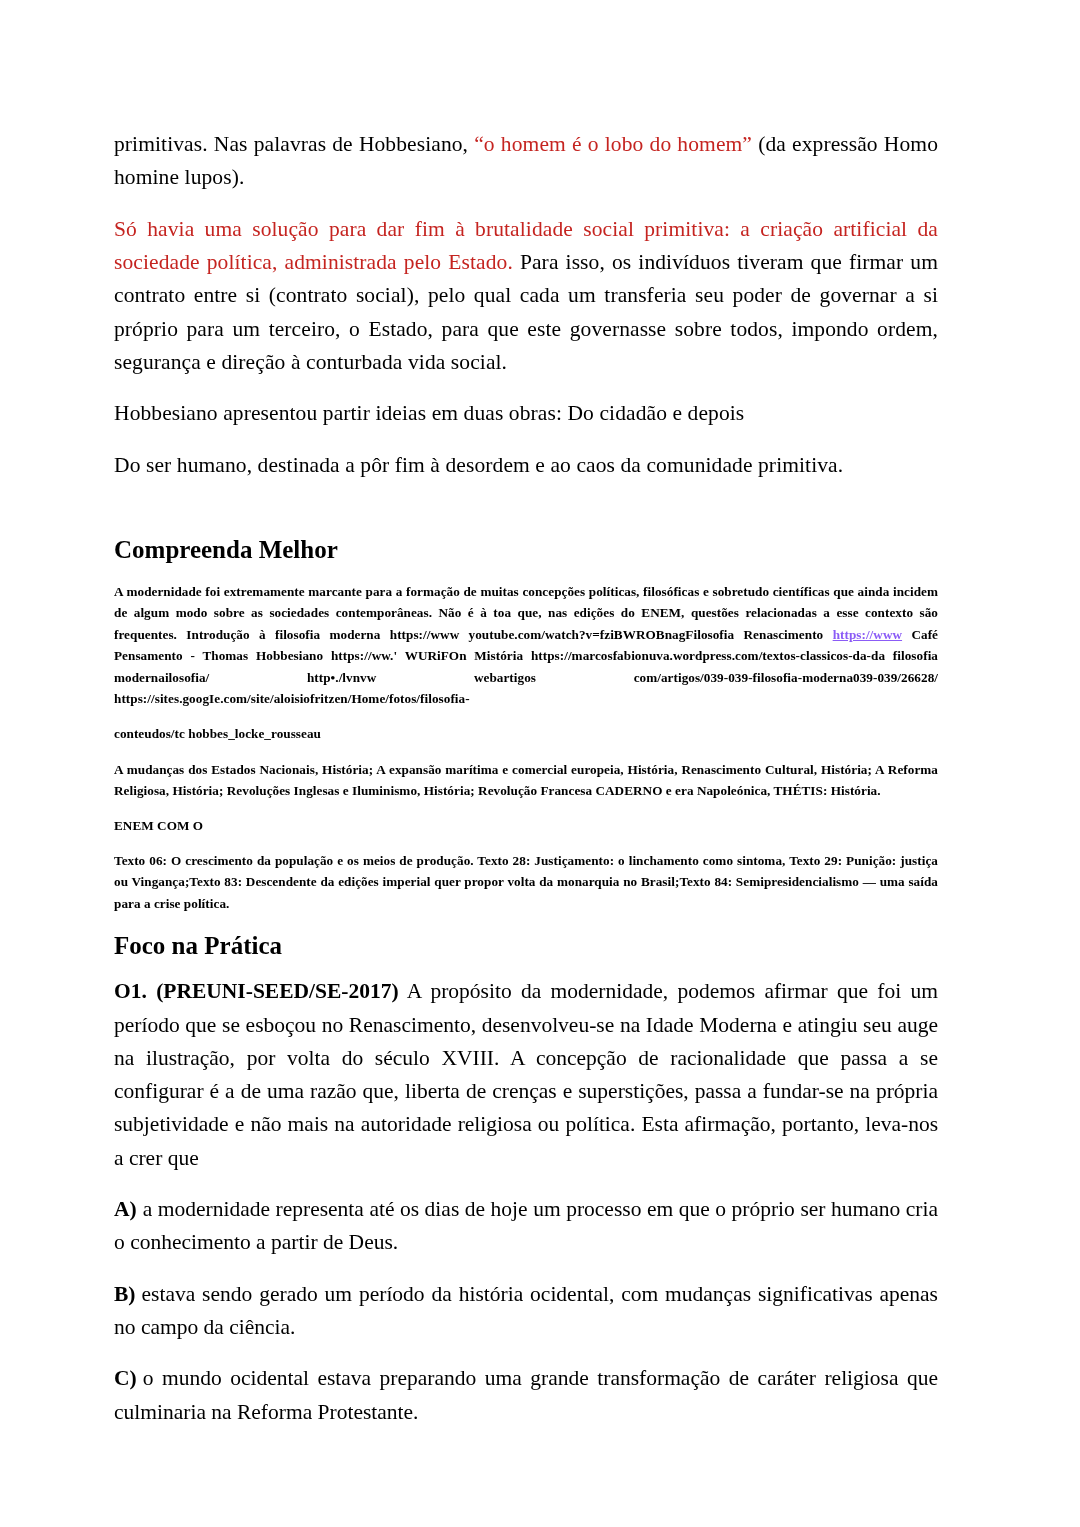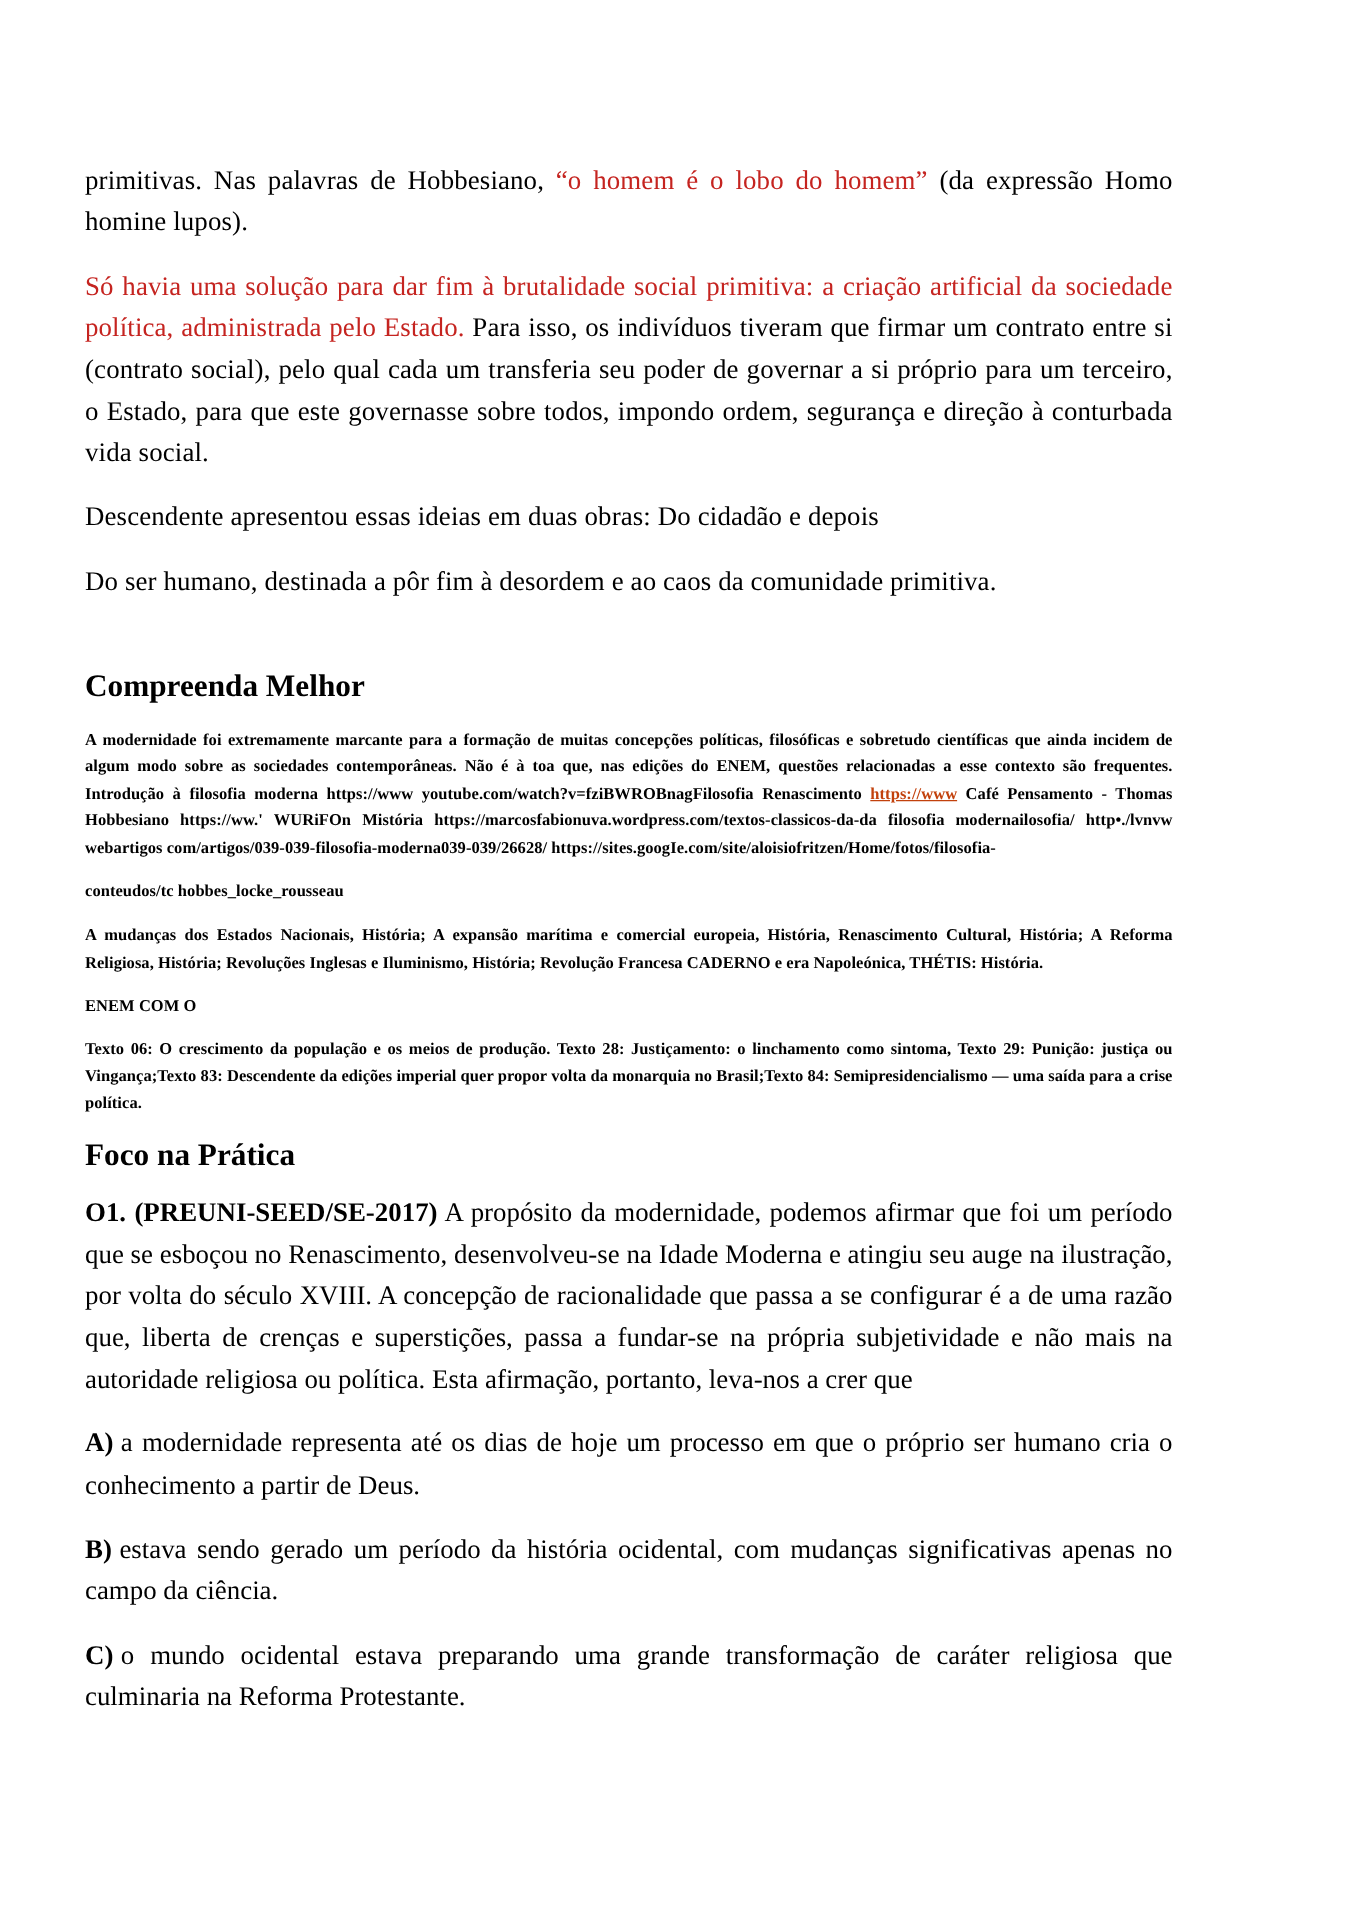--- a/index.html
+++ b/index.html
@@ -13,21 +13,21 @@
     color: #000000;
   }
   .page {
     position: relative;
     width: 1080px;
     height: 1527px;
     margin: 0 auto;
     background: #ffffff;
     overflow: hidden;
     box-sizing: border-box;
-    padding: 128px 142px 0 68px;
+    padding: 128px 142px 0 114px;
     border-radius: 20px;
   }
 
   
   .body-par {
     font-size: 21.5px;
     line-height: 1.55;
     text-align: justify;
     margin: 0 0 18px 0;
     letter-spacing: 0.1px;
@@ -50,21 +50,21 @@
     font-size: 13.2px;
     font-weight: bold;
     line-height: 1.62;
     text-align: justify;
     margin: 0 0 14px 0;
     letter-spacing: 0.05px;
   }
   .dense.no-justify { text-align: left; }
   .dense.label { margin-bottom: 13px; }
   .link {
-    color: #c2410c;
+    color: #8b5cf6;
     text-decoration: underline;
   }
 
   
   .q-par {
     font-size: 21.5px;
     line-height: 1.55;
     text-align: justify;
     margin: 0 0 18px 0;
     font-family: Liberation Serif, serif;
@@ -83,21 +83,21 @@
 </style>
 </head>
 <body>
 
 <div class="page">
 
   <p class="body-par"><span>primitivas. Nas palavras de Hobbesiano, </span><span class="red">“o homem é o lobo do homem”</span><span> (da expressão Homo homine lupos).</span></p>
 
   <p class="body-par"><span class="red">Só havia uma solução para dar fim à brutalidade social primitiva: a criação artificial da sociedade política, administrada pelo Estado.</span><span> Para isso, os indivíduos tiveram que firmar um contrato entre si (contrato social), pelo qual cada um transferia seu poder de governar a si próprio para um terceiro, o Estado, para que este governasse sobre todos, impondo ordem, segurança e direção à conturbada vida social.</span></p>
 
-  <p class="body-par">Descendente apresentou essas ideias em duas obras: Do cidadão e depois</p>
+  <p class="body-par">Hobbesiano apresentou partir ideias em duas obras: Do cidadão e depois</p>
 
   <p class="body-par">Do ser humano, destinada a pôr fim à desordem e ao caos da comunidade primitiva.</p>
 
   <h2 class="heading h-compreenda">Compreenda Melhor</h2>
 
   <p class="dense"><span>A modernidade foi extremamente marcante para a formação de muitas concepções políticas, filosóficas e sobretudo científicas que ainda incidem de algum modo sobre as sociedades contemporâneas. Não é à toa que, nas edições do ENEM, questões relacionadas a esse contexto são frequentes. Introdução à filosofia moderna https://www youtube.com/watch?v=fziBWROBnagFilosofia Renascimento </span><a class="link" href="#">https://www</a><span> Café Pensamento - Thomas Hobbesiano https://ww.' WURiFOn Mistória https://marcosfabionuva.wordpress.com/textos-classicos-da-da filosofia modernailosofia/ http•./lvnvw webartigos com/artigos/039-039-filosofia-moderna039-039/26628/ https://sites.googIe.com/site/aloisiofritzen/Home/fotos/filosofia-</span></p>
 
   <p class="dense no-justify">conteudos/tc hobbes_locke_rousseau</p>
 
 

